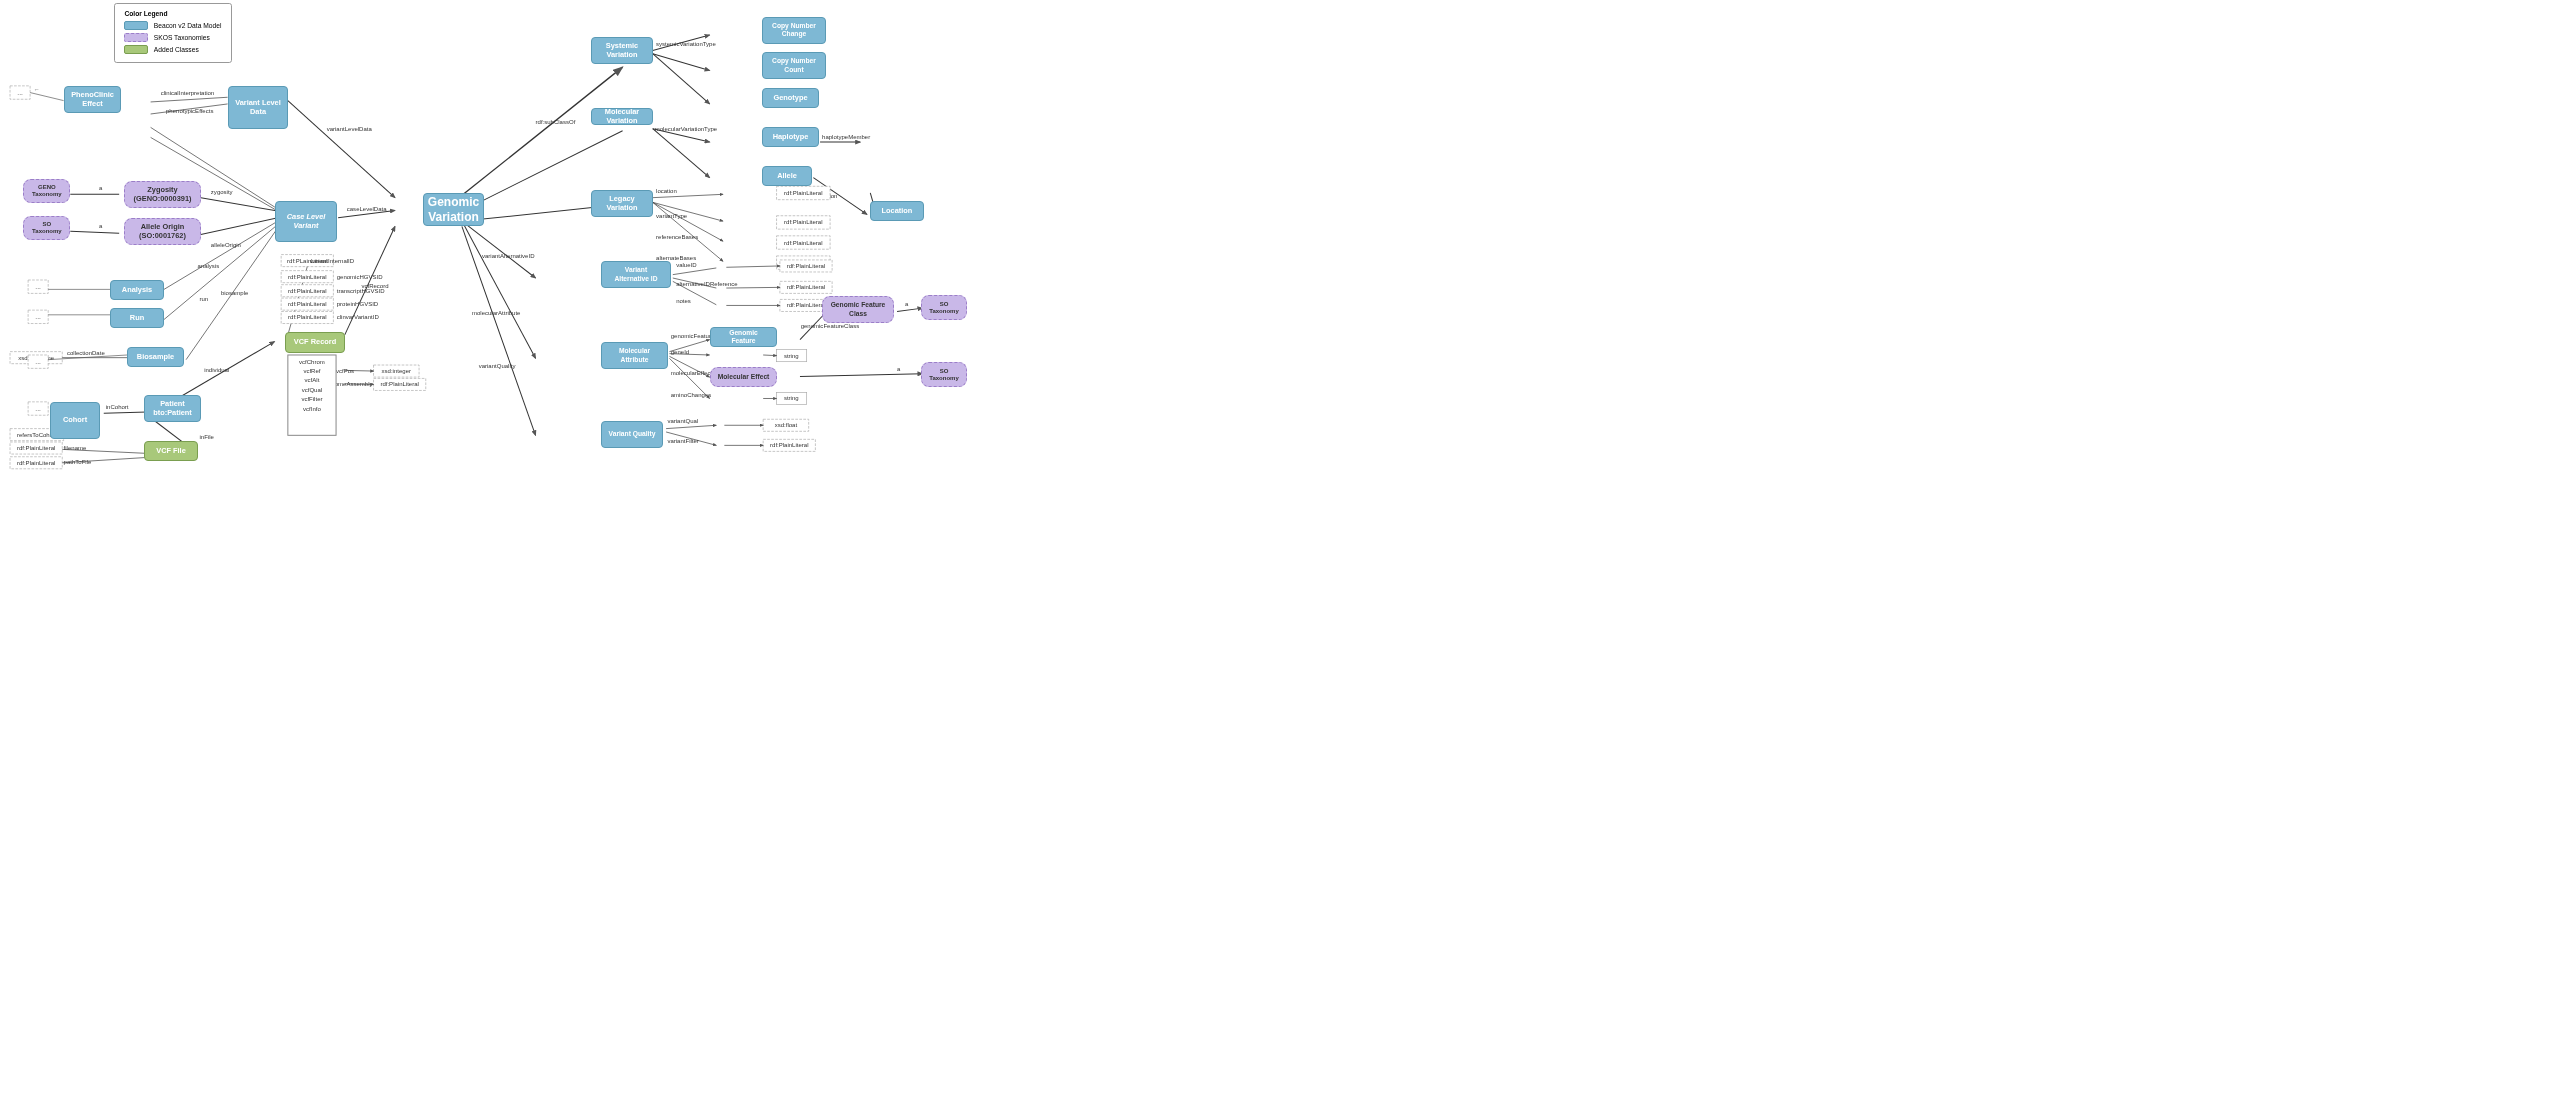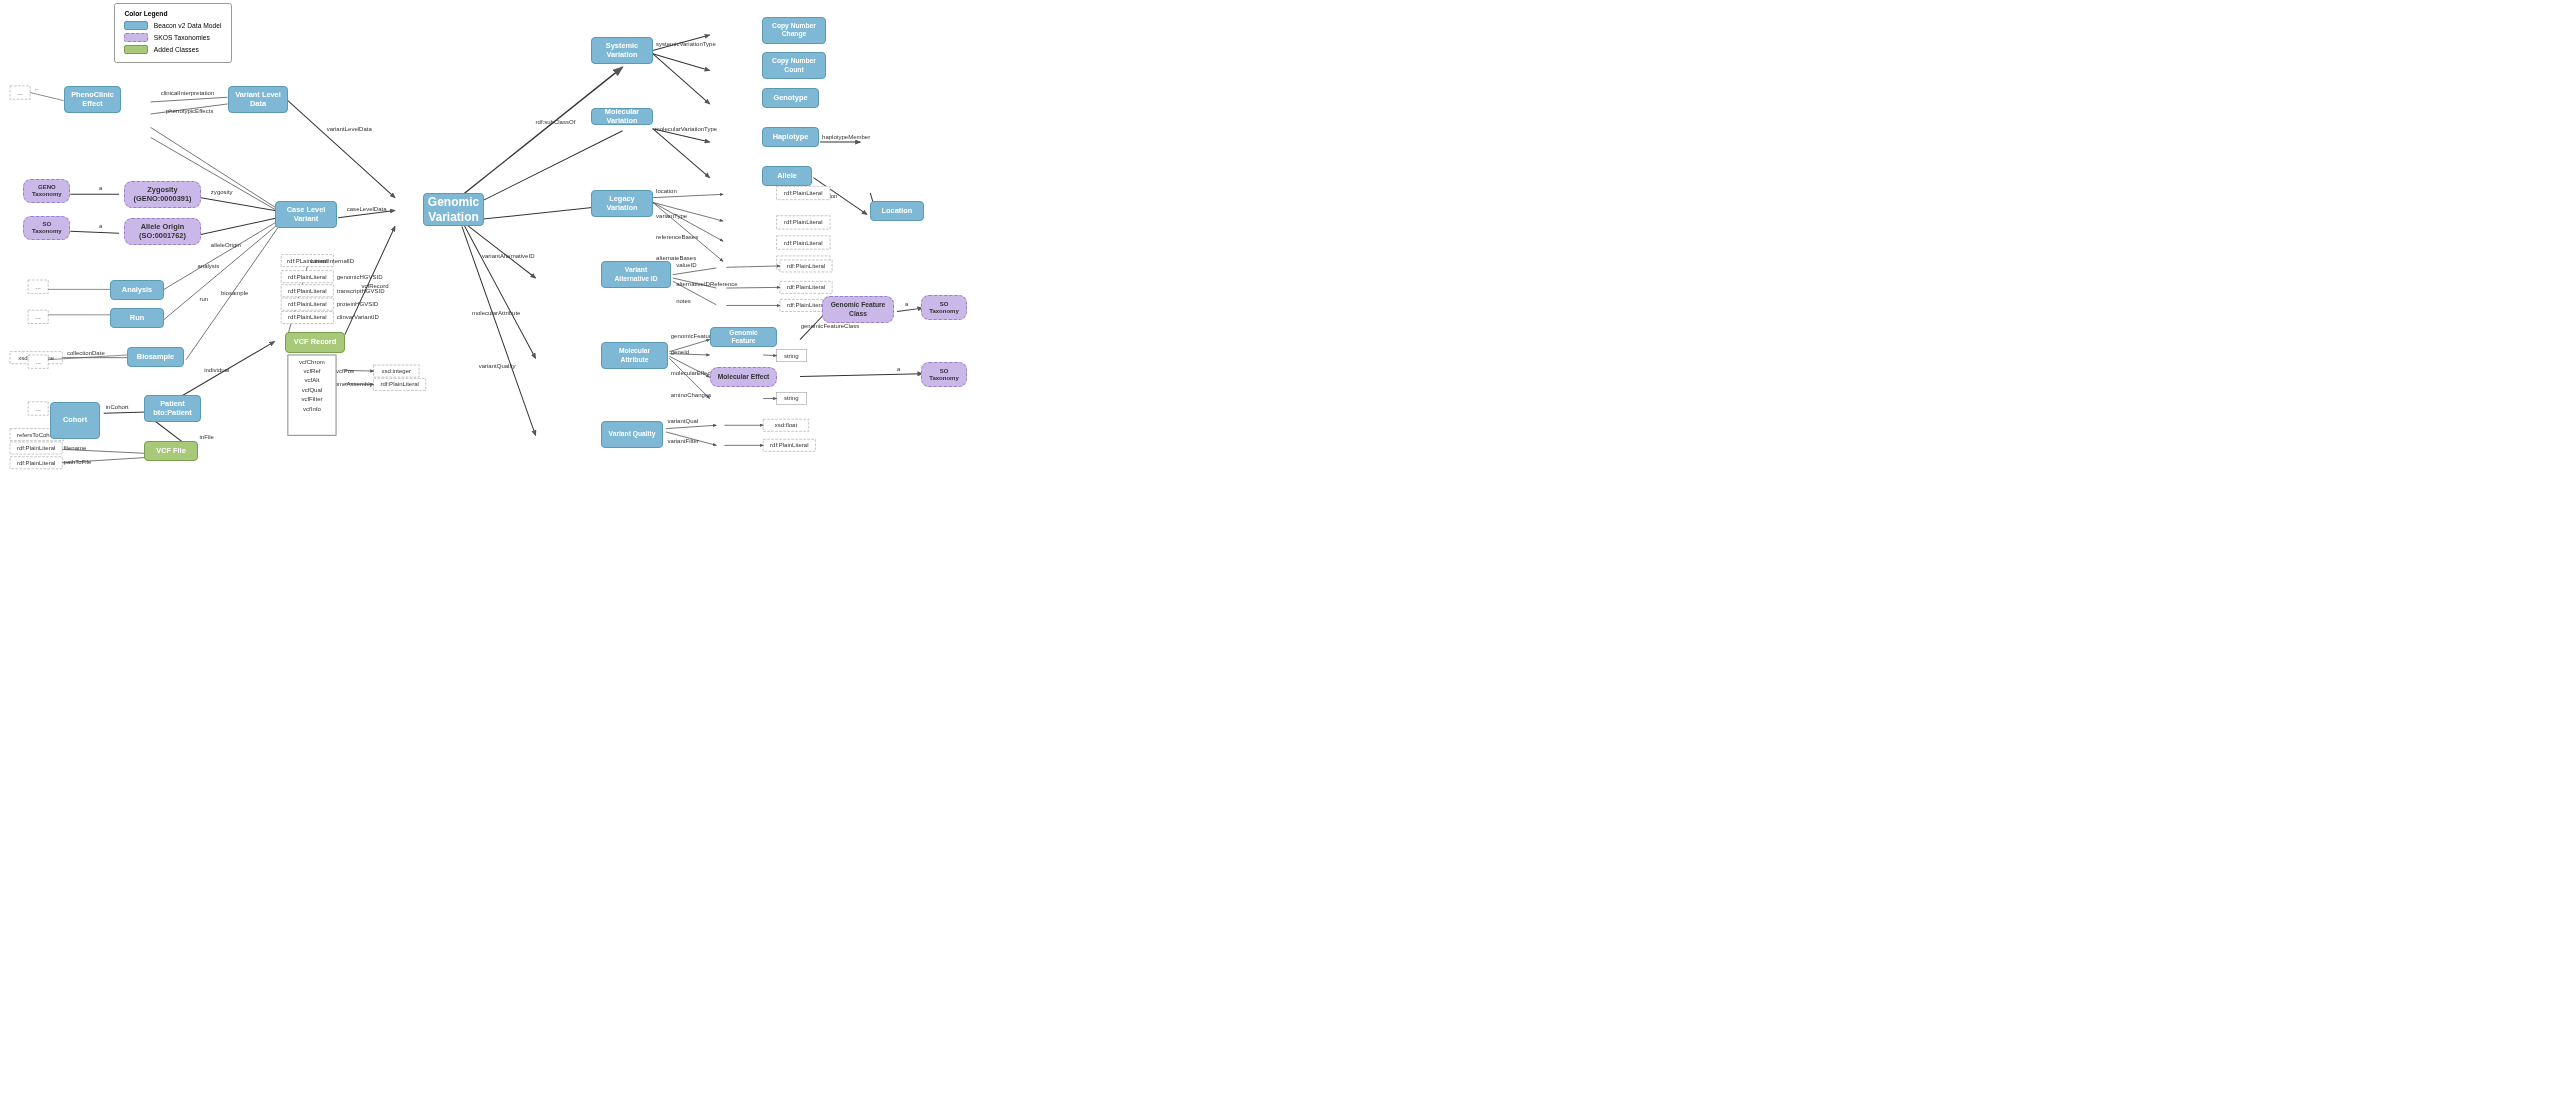--- a/index.html
+++ b/index.html
@@ -342,41 +342,41 @@
     <text x="30" y="142" font-size="10" fill="#555" text-anchor="middle">...</text>
     <line x1="45" y1="138" x2="95" y2="150" stroke="#555" stroke-width="1"></line>
     <text x="50" y="135" font-size="9" fill="#555">←</text>
 
   </svg>
 
   <div class="node node-blue" style="left:64px; top:86px; width:57px; height:27px;">
     <span>PhenoClinic Effect</span>
   </div>
 
-  <div class="node node-blue" style="left:228px; top:86px; width:60px; height:27px;">
+  <div class="node node-blue" style="left:228px; top:86px; width:60px; height:43px;">
     <span>Variant Level Data</span>
   </div>
 
   <div class="node node-purple" style="left:23.4px; top:179px; width:47px; height:24px; font-size:6px;">
     <span>GENO Taxonomy</span>
   </div>
 
   <div class="node node-purple" style="left:23.4px; top:216px; width:47px; height:24px; font-size:6px;">
     <span>SO Taxonomy</span>
   </div>
 
   <div class="node node-purple" style="left:124px; top:181px; width:77px; height:27px;">
     <span>Zygosity (GENO:0000391)</span>
   </div>
 
   <div class="node node-purple" style="left:124px; top:218px; width:77px; height:27px;">
     <span>Allele Origin (SO:0001762)</span>
   </div>
 
-  <div class="node node-blue" style="left:275px; top:201px; width:62px; height:27px;">
+  <div class="node node-blue" style="left:275px; top:201px; width:62px; height:41px;font-style:italic;">
     <span>Case Level Variant</span>
   </div>
 
   <div class="node node-blue" style="left:110px; top:280px; width:54px; height:20px;">
     <span>Analysis</span>
   </div>
 
   <div class="node node-blue" style="left:110px; top:308px; width:54px; height:20px;">
     <span>Run</span>
   </div>

